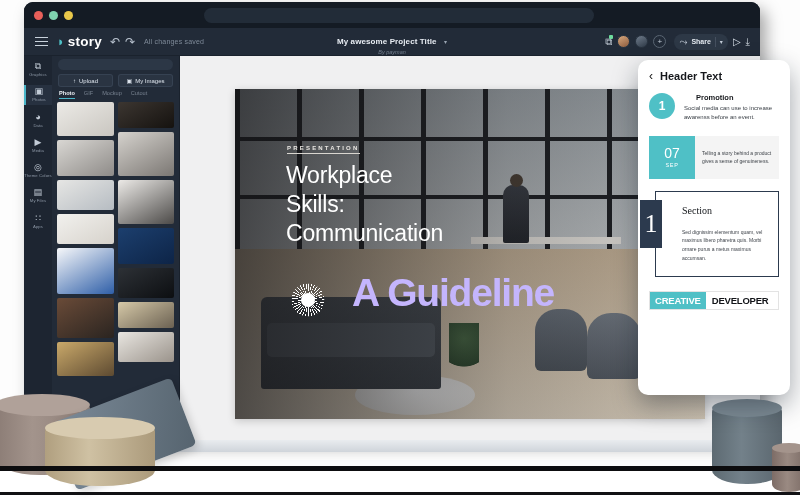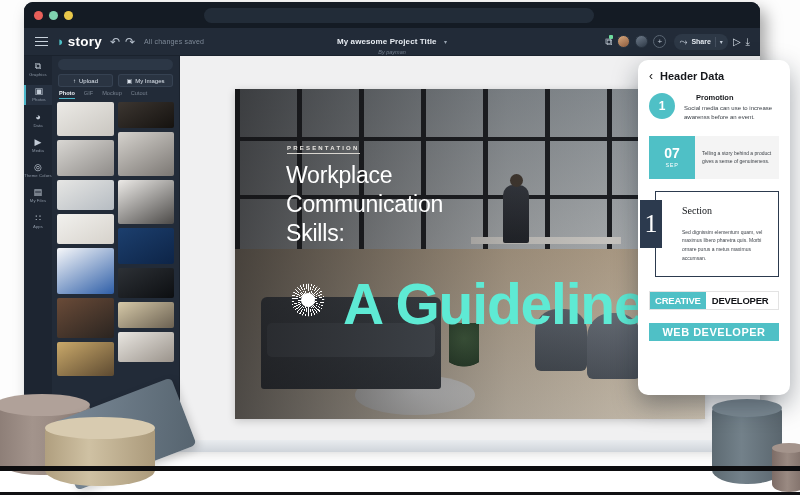--- a/index.html
+++ b/index.html
@@ -214,21 +214,21 @@
     letter-spacing: 2.2px; font-weight: 600;
   }
   .slide-kicker::after {
     content:""; position:absolute; left:0; bottom:-3px; width:100%; height:1px; background:#d9d6d0;
   }
   .slide-head {
     position: absolute; left: 51px; top: 72px; color: #ffffff; font-size: 23px;
     line-height: 1.26; font-weight: 400; letter-spacing: -.2px;
   }
   .slide-big {
-    position: absolute; left: 108px; top: 182px; color: #5eead4; font-size: 57px;
+    position: absolute; left: 117px; top: 182px; color: #c4b5fd; font-size: 39px;
     font-weight: 700; letter-spacing: -1.2px; white-space: nowrap;
   }
   .sunburst {
     position: absolute; left: 50px; top: 188px; width: 46px; height: 46px;
     background:
       repeating-conic-gradient(from 0deg, #fff 0deg 3.2deg, transparent 3.2deg 11deg);
     border-radius: 50%;
     -webkit-mask-image: radial-gradient(circle, #000 0 22%, #000 22% 50%, transparent 51%);
             mask-image: radial-gradient(circle, #000 0 22%, #000 22% 50%, transparent 51%);
   }
@@ -255,21 +255,21 @@
     font-weight: 700; flex-shrink: 0;
   }
   .fc-promo-title { font-size: 7.5px; font-weight: 700; color: #15171b; margin-bottom: 2px; padding-left: 12px; }
   .fc-promo-body { font-size: 6px; color: #3b4047; line-height: 1.55; }
 
   .fc-dateblock { display: flex; margin-bottom: 12px; }
   .fc-date {
     width: 46px; height: 43px; background: #4fc0c6; color: #fff; display: flex;
     flex-direction: column; align-items: center; justify-content: center; flex-shrink: 0;
   }
-  .fc-day { font-size: 14px; font-weight: 700; line-height: 1; }
+  .fc-day { font-size: 14px; font-weight: 400; line-height: 1; }
   .fc-mon { font-size: 5.5px; letter-spacing: .6px; margin-top: 2px; }
   .fc-datetext {
     flex: 1; background: #f4f4f4; display: flex; align-items: center;
     padding: 0 7px; font-size: 5px; color: #3d4248; line-height: 1.6;
   }
 
   .fc-section {
     position: relative; border: 1.2px solid #2c3a4e; padding: 13px 11px 13px 26px;
     margin-bottom: 14px; margin-left: 6px;
   }
@@ -446,37 +446,37 @@
                 <div class="sp-plant"></div>
                 <div class="sp-chair1"></div>
                 <div class="sp-chair2"></div>
                 <div class="sp-table"></div>
                 <div class="sp-sofa"></div>
               </div>
               <div class="slide-scrim"></div>
               <div class="slide-kicker">PRESENTATION</div>
               <div class="slide-head">
                 <div>Workplace</div>
+                <div>Skills:</div>
                 <div>Communication</div>
-                <div>Skills:</div>
               </div>
               <div class="sunburst"></div>
               <div class="slide-big">A Guideline</div>
             </div>
           </div>
         </div>
       </div>
     </div>
     <div class="laptop-base"></div>
   </div>
 
   <div class="floatcard">
     <div class="fc-head">
       <span class="fc-back">‹</span>
-      <span class="fc-title">Header Data</span>
+      <span class="fc-title">Header Text</span>
     </div>
 
     <div class="fc-promo">
       <div class="fc-circle">1</div>
       <div>
         <div class="fc-promo-title">Promotion</div>
         <div class="fc-promo-body">Social media can use to increase awarenss before an event.</div>
       </div>
     </div>
 
@@ -493,21 +493,20 @@
       <div class="fc-sectitle">Section</div>
       <div class="fc-secbody">Sed dignissim elementum quam, vel maximus libero pharetra quis. Morbi ornare purus a metus maximus accumsan.</div>
     </div>
 
     <div class="fc-badge">
       <span class="fc-badge-a">CREATIVE</span>
       <span class="fc-badge-b">DEVELOPER</span>
     </div>
 
     <div>
-      <div class="fc-dev">WEB DEVELOPER</div>
     </div>
   </div>
 
   <div class="prop prop-mauve-big"></div>
   <div class="prop prop-slab"></div>
   <div class="prop prop-tan"></div>
   <div class="prop prop-gray"></div>
   <div class="prop prop-mauve-sm"></div>
 
   <div class="floor-line"></div>

